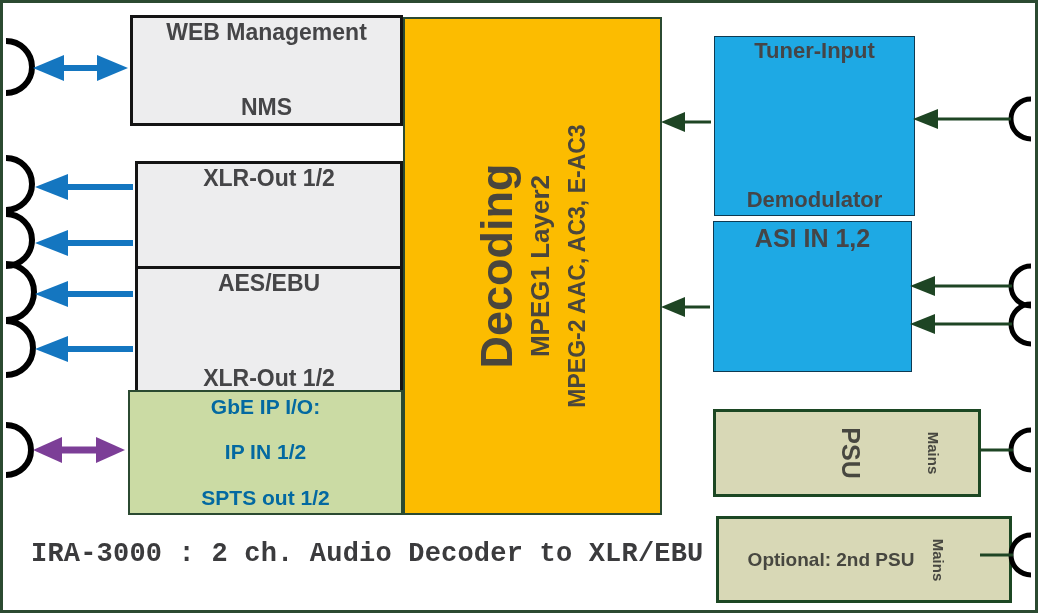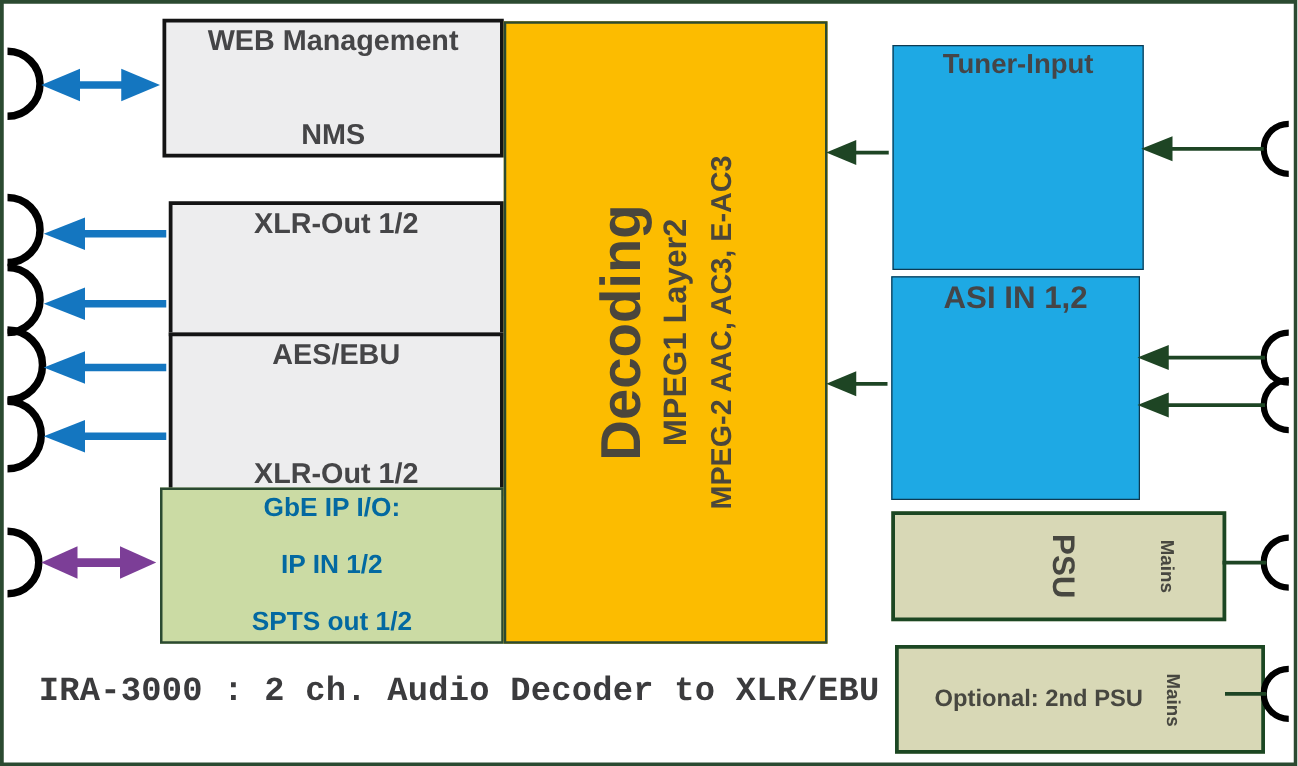--- a/index.html
+++ b/index.html
@@ -65,21 +65,21 @@
   }
   .decoder-title { font-size: 45px; line-height: 1.12; }
   .decoder-sub1  { font-size: 26px; line-height: 1.45; }
   .decoder-sub2  { font-size: 23px; line-height: 1.5; }
   #web-box  { left:127px; top:12px;  width:273px; height:111px; }
   #xlr-box  { left:132px; top:158px; width:268px; height:108px; }
   #aes-box  { left:132px; top:263px; width:268px; height:131px; }
   #gbe-box  { left:125px; top:387px; width:275px; height:125px; }
   #dec-box  { left:400px; top:14px;  width:259px; height:498px; }
   #tuner-box{ left:711px; top:33px;  width:201px; height:180px; }
-  #asi-box  { left:710px; top:218px; width:199px; height:179px; font-size:25px; }
+  #asi-box  { left:710px; top:218px; width:199px; height:151px; font-size:25px; }
   #psu-box  { left:710px; top:406px; width:268px; height:88px; }
   #psu2-box { left:713px; top:513px; width:296px; height:87px; }
   .vert-label {
     position: absolute;
     top: 50%;
     white-space: nowrap;
     font-weight: bold;
   }
   #psu-label   { left:134px; font-size:25px; transform: translate(-50%,-50%) rotate(90deg); }
   #psu-mains   { left:217px; font-size:15px; transform: translate(-50%,-50%) rotate(90deg); }
@@ -142,20 +142,21 @@
   <div id="dec-box" class="box decoder-box">
     <div class="decoder-text">
       <div class="decoder-title">Decoding</div>
       <div class="decoder-sub1">MPEG1 Layer2</div>
       <div class="decoder-sub2">MPEG-2 AAC, AC3, E-AC3</div>
     </div>
   </div>
 
   <div id="tuner-box" class="box blue-box">
     <div>Tuner-Input</div>
+    <div>Demodulator</div>
   </div>
 
   <div id="asi-box" class="box blue-box">
     <div>ASI IN 1,2</div>
   </div>
 
   <div id="psu-box" class="box psu-box">
     <span id="psu-label" class="vert-label">PSU</span>
     <span id="psu-mains" class="vert-label">Mains</span>
   </div>

